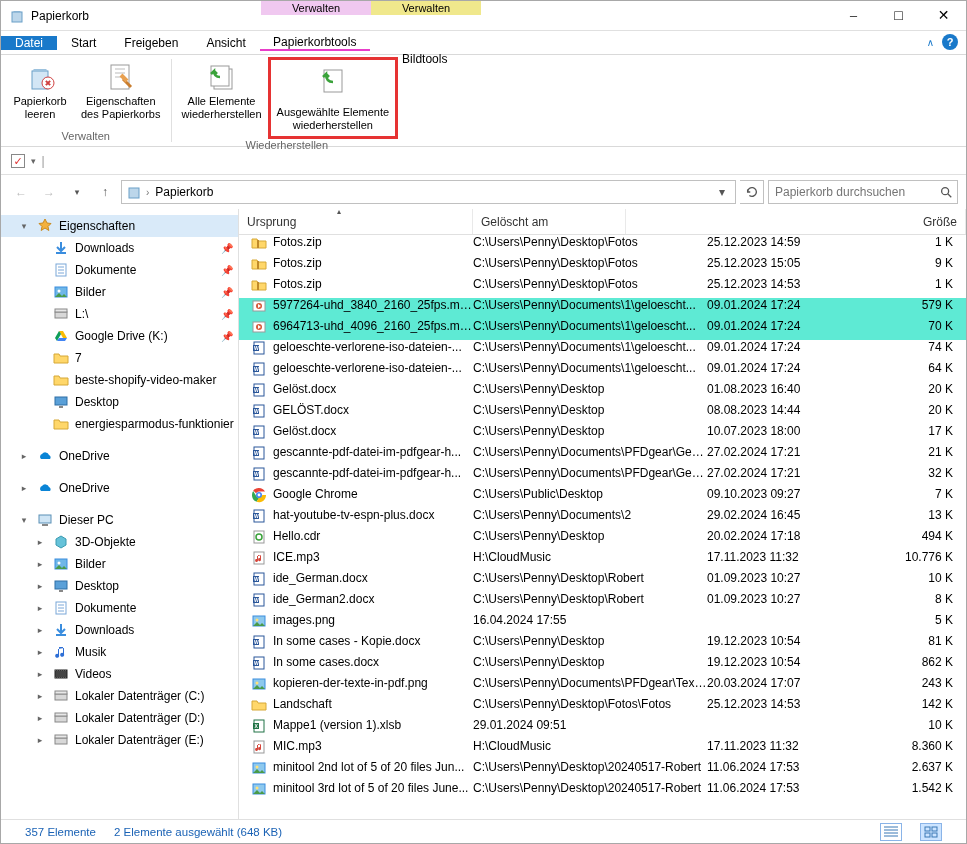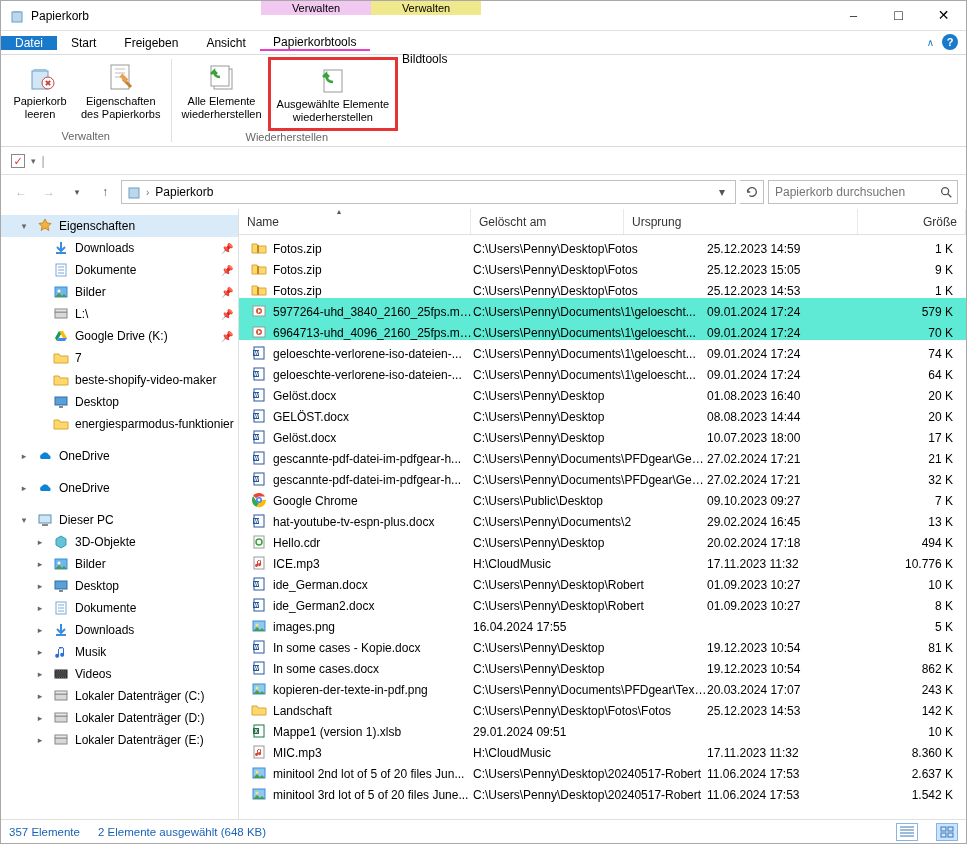--- a/index.html
+++ b/index.html
@@ -67,30 +67,30 @@
 
 .content { flex:1; display:flex; flex-direction:column; min-width:0; }
 .cols { height:26px; border-bottom:1px solid #e0e0e0; display:flex; align-items:center; font-size:12px; color:#333; position:relative; }
 .col { padding:0 8px; border-right:1px solid #e9e9e9; height:100%; display:flex; align-items:center; }
 .col.name{flex:0 0 232px;}
 .col.origin{flex:0 0 234px;}
 .col.deleted{flex:0 0 153px;}
 .col.size{flex:1; justify-content:flex-end;}
 .sort-ind{position:absolute; left:98px; top:-2px; font-size:8px; color:#555;}
 .rows { flex:1; overflow:auto; }
-.row { height:21px; display:flex; align-items:flex-end; padding-left:4px; }
+.row { height:21px; display:flex; align-items:flex-start; padding-left:4px; }
 .row.selected{background:#5eead4;}
 .row .ficon{width:16px;height:16px;margin:0 6px 0 8px;display:flex;align-items:center;justify-content:center;flex-shrink:0;}
 .row .c{white-space:nowrap;overflow:hidden;text-overflow:ellipsis;}
 .row .c.name{flex:0 0 200px;}
 .row .c.origin{flex:0 0 234px;color:#000;}
 .row .c.deleted{flex:0 0 153px;}
 .row .c.size{flex:1;text-align:right;padding-right:13px;}
 
-.status { height:24px; border-top:1px solid #e0e0e0; display:flex; align-items:center; padding:0 8px; font-size:11.5px; color:#1a62b5; gap:18px; }
+.status { height:24px; border-top:1px solid #e0e0e0; display:flex; align-items:center; padding:0 24px; font-size:11.5px; color:#1a62b5; gap:18px; }
 .status .spacer{flex:1;}
 .status .viewbtn{width:22px;height:18px;border:1px solid #8ab4e8;display:flex;align-items:center;justify-content:center;font-size:10px;}
 .status .viewbtn.active{background:#cce4ff;}
 
 svg{display:block;}
 </style>
 </head>
 <body>
 
 <div class="titlebar">
@@ -165,21 +165,21 @@
         <div class="ricon">
             <svg width="32" height="32" viewBox="0 0 32 32">
               <rect x="8" y="8" width="18" height="20" fill="#fff" stroke="#999"></rect>
               <rect x="5" y="5" width="18" height="20" fill="#fff" stroke="#999"></rect>
               <path d="M14 16 Q8 16 8 10 L5 13 M8 10 L11 13" fill="none" stroke="#3aa23a" stroke-width="2.5"></path>
             </svg>
           </div>
         <span style="white-space:pre-line;">Alle Elemente
 wiederherstellen</span>
       </div>
-      <div class="rbtn highlight-red" style="min-width:128px;">
+      <div class="rbtn highlight-red" style="min-width:128px;gap:8px;">
         <div class="ricon">
             <svg width="32" height="32" viewBox="0 0 32 32">
               <rect x="7" y="6" width="18" height="22" fill="#fff" stroke="#999"></rect>
               <path d="M16 18 Q9 18 9 10 L6 13 M9 10 L12 13" fill="none" stroke="#3aa23a" stroke-width="2.5"></path>
             </svg>
           </div>
         <span style="white-space:pre-line;">Ausgewählte Elemente
 wiederherstellen</span>
       </div>
     </div>
@@ -460,23 +460,22 @@
             <rect x="2" y="3" width="12" height="3" fill="#e8e8e8" stroke="#888"></rect>
           </svg>
         </span>
         <span class="nlabel">Lokaler Datenträger (E:)</span>
       </div>
     </div>
 
   <div class="content">
     <div class="cols">
       <span class="sort-ind">▴</span>
-      <div class="col name">Name</div>
+      <div class="col origin">Ursprung</div>
       <div class="col deleted">Gelöscht am</div>
-      <div class="col origin">Ursprung</div>
       <div class="col size">Größe</div>
     </div>
     <div class="rows" id="rows">
         <div class="row">
           <span class="ficon">
             <svg width="16" height="16" viewBox="0 0 16 16">
               <path d="M1 4h5l1 2h8v7H1z" fill="#ffd76a" stroke="#d6a836"></path>
               <rect x="6" y="5" width="2" height="8" fill="#c08a2a"></rect>
             </svg>
           </span>

